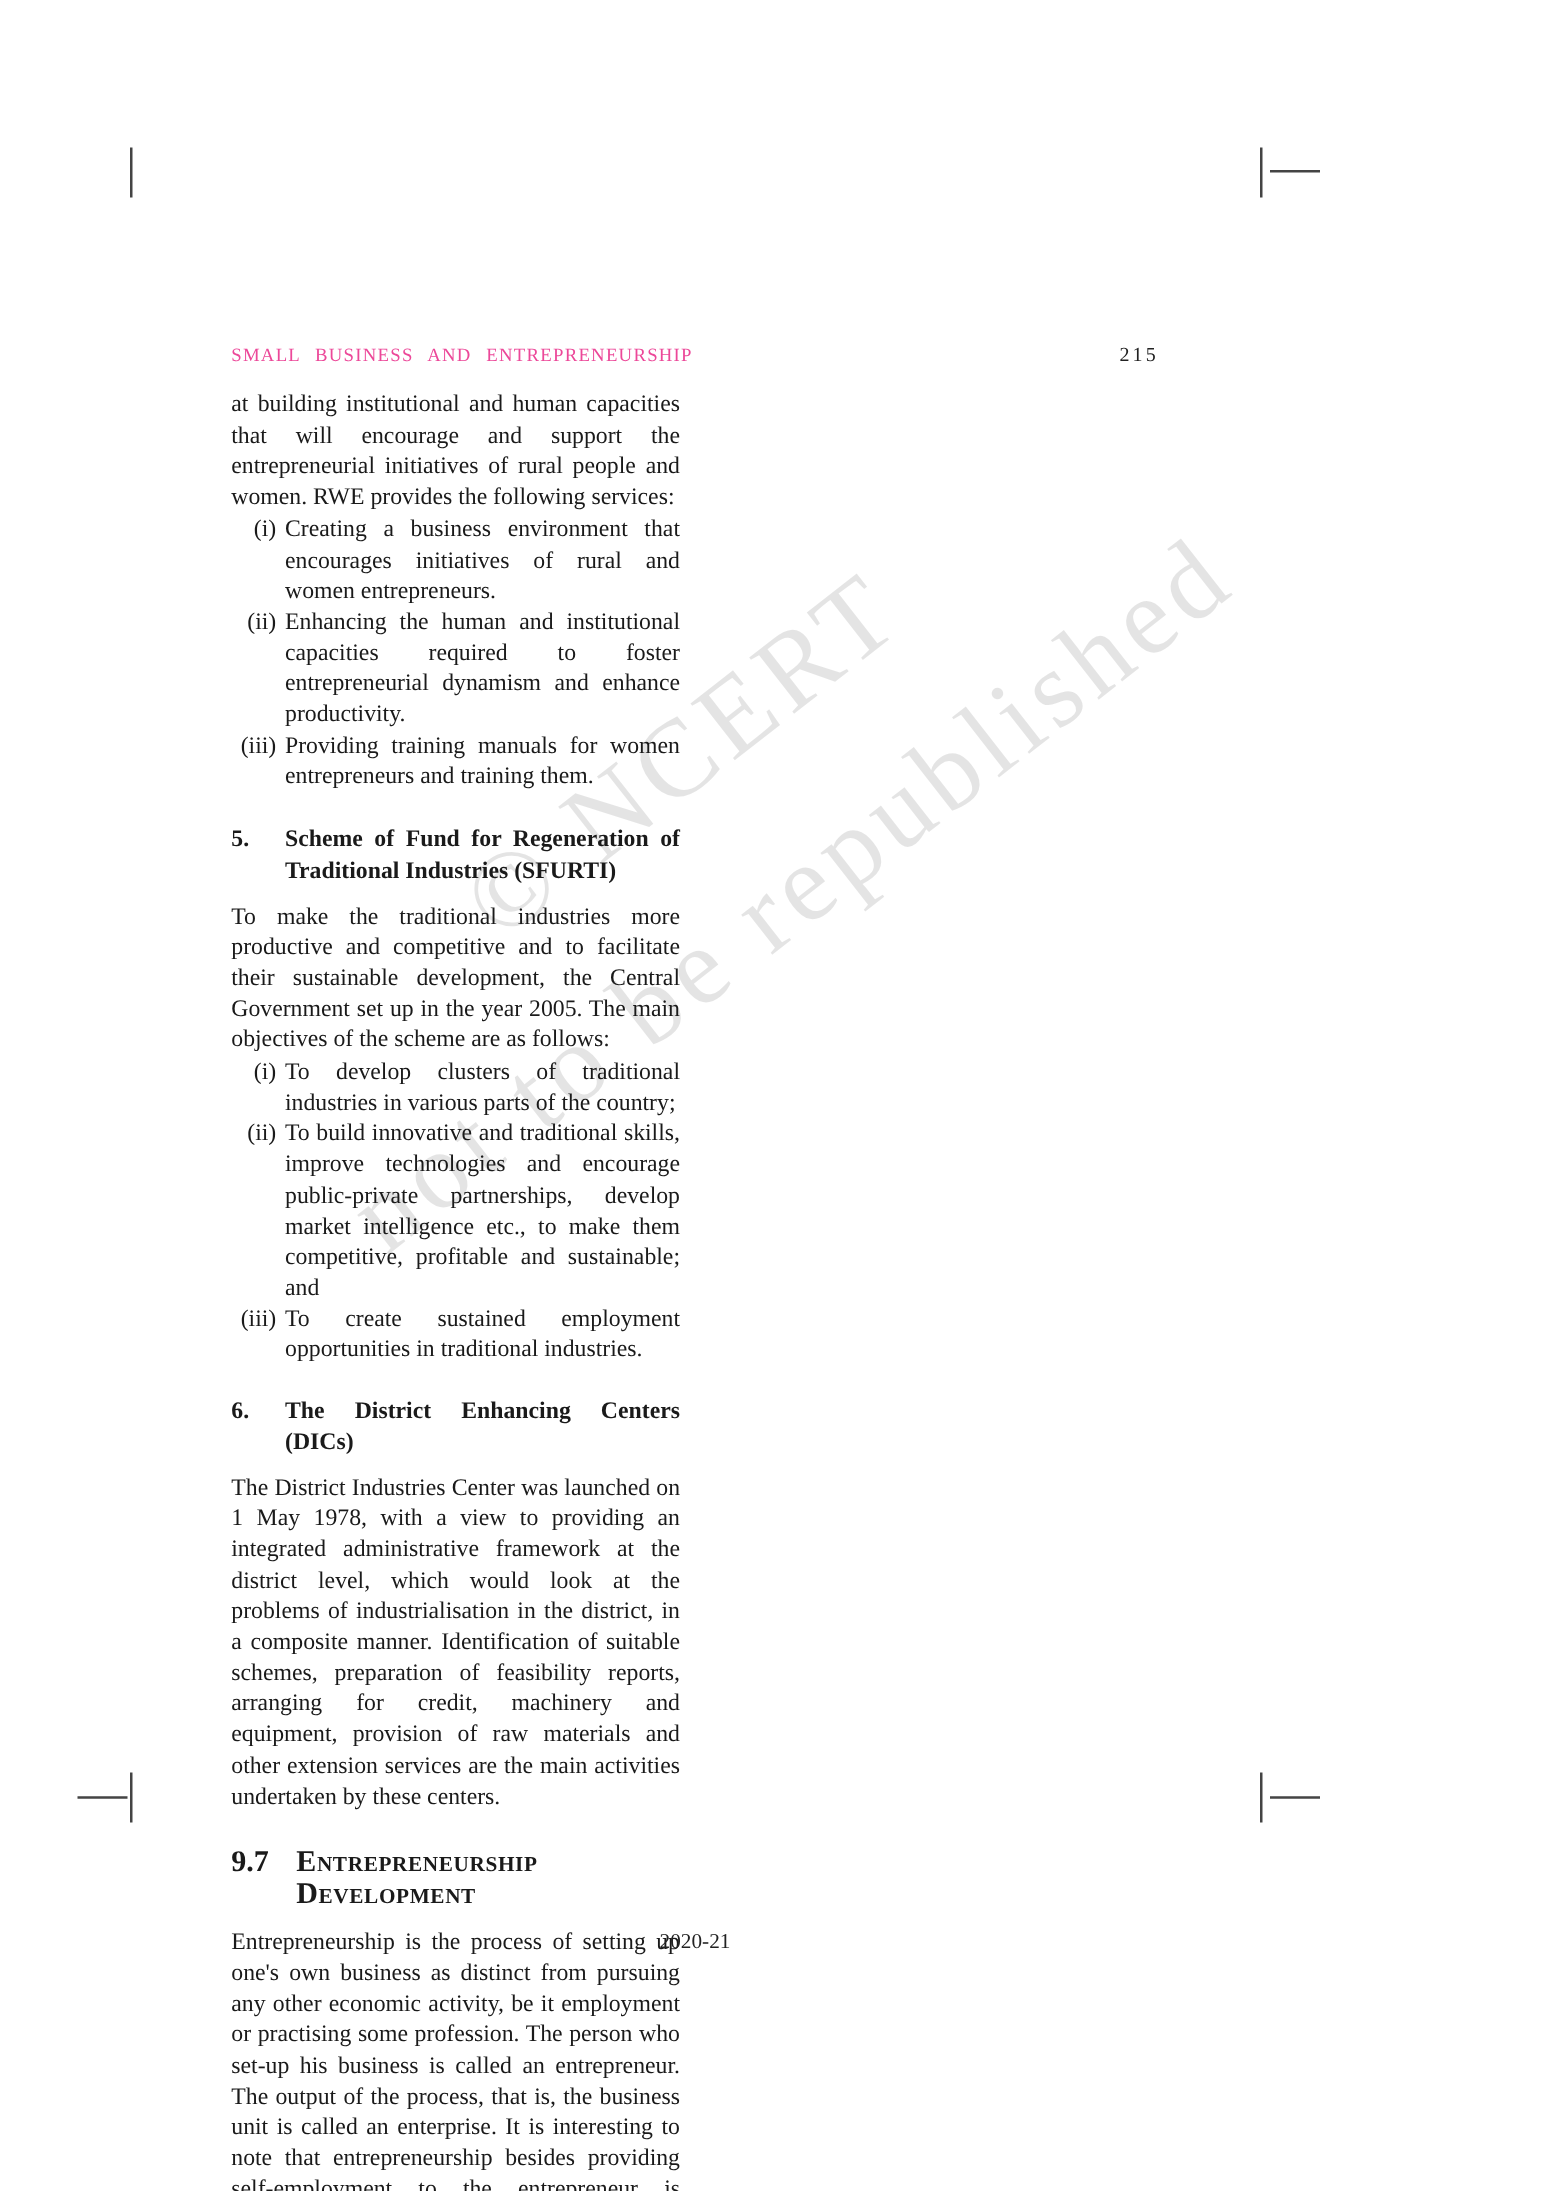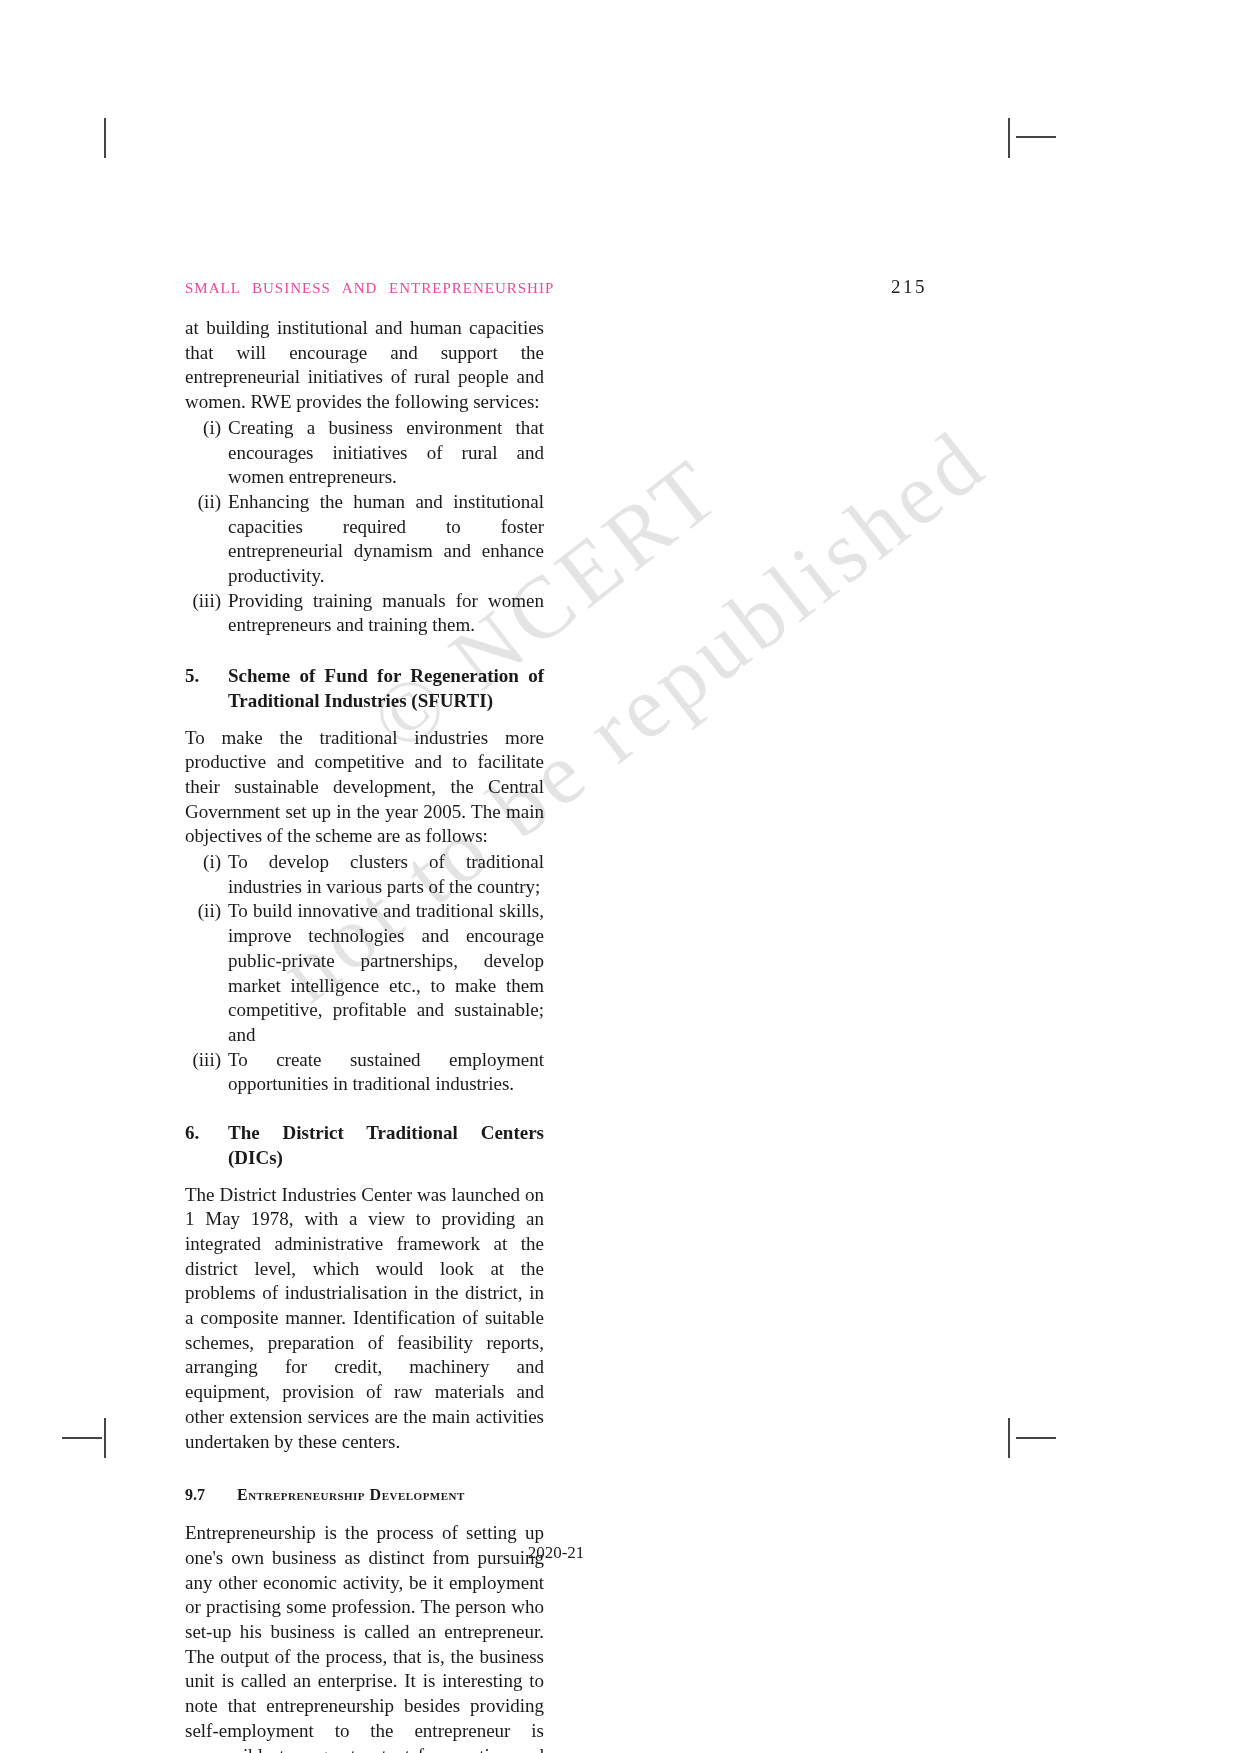--- a/index.html
+++ b/index.html
@@ -55,21 +55,21 @@
     align-items: baseline;
     margin-bottom: 18px;
   }
   .running-title {
     font-size: 15px;
     letter-spacing: 1px;
     word-spacing: 7px;
     color: #ec4899;
   }
   .running-page {
-    font-size: 19px;
+    font-size: 16px;
     letter-spacing: 2.5px;
     color: #222;
   }
 
   .columns { display: flex; gap: 24px; flex-direction: column; }
   .col { width: 359px; font-size: 19px; line-height: 24.7px; text-align: justify; }
 
   .para { text-align: justify; }
 
   .list { margin-top: 1px; }
@@ -90,21 +90,21 @@
   .num-heading .h-num { flex: 0 0 36px; text-align: left; }
   .num-heading .h-text { flex: 1; margin-left: 7px; text-align: justify; }
 
   .num-heading.first { margin-top: 0; }
 
   .sec-heading {
     display: flex;
     font-weight: 700;
     margin-top: 28px;
     margin-bottom: 14px;
-    font-size: 16px;
+    font-size: 24px;
     line-height: 25px;
   }
   .sec-heading .h-num { flex: 0 0 44px; text-align: left; }
   .sec-heading .h-text { flex: 1; margin-left: 8px; font-variant: small-caps; letter-spacing: 0.5px; }
 
   .footer {
     position: absolute;
     left: 185px;
     top: 1543px;
     width: 742px;
@@ -180,21 +180,21 @@
             <span class="li-text">To create sustained employment opportunities in traditional industries.</span>
           </div>
         </div>
 
       </div>
 
       <div class="col">
 
         <div class="num-heading first">
           <span class="h-num">6.</span>
-          <span class="h-text">The District Traditional Centers (DICs)</span>
+          <span class="h-text">The District Enhancing Centers (DICs)</span>
         </div>
 
         <p class="para">The District Industries Center was launched on 1 May 1978, with a view to providing an integrated administrative framework at the district level, which would look at the problems of industrialisation in the district, in a composite manner. Identification of suitable schemes, preparation of feasibility reports, arranging for credit, machinery and equipment, provision of raw materials and other extension services are the main activities undertaken by these centers.</p>
 
         <div class="sec-heading">
           <span class="h-num">9.7</span>
           <span class="h-text">Entrepreneurship Development</span>
         </div>
 
         <p class="para">Entrepreneurship is the process of setting up one's own business as distinct from pursuing any other economic activity, be it employment or practising some profession. The person who set-up his business is called an entrepreneur. The output of the process, that is, the business unit is called an enterprise. It is interesting to note that entrepreneurship besides providing self-employment to the entrepreneur is responsible to a great extent for creation and expansion of opportunities for the other two economic activities, that is, employment and profession. And, in the process, entrepreneurship becomes crucial for overall economic development of a nation.When you make this choice, you become a job-provider rather than a job-seeker, besides enjoying a host of other financial and psychological</p>

